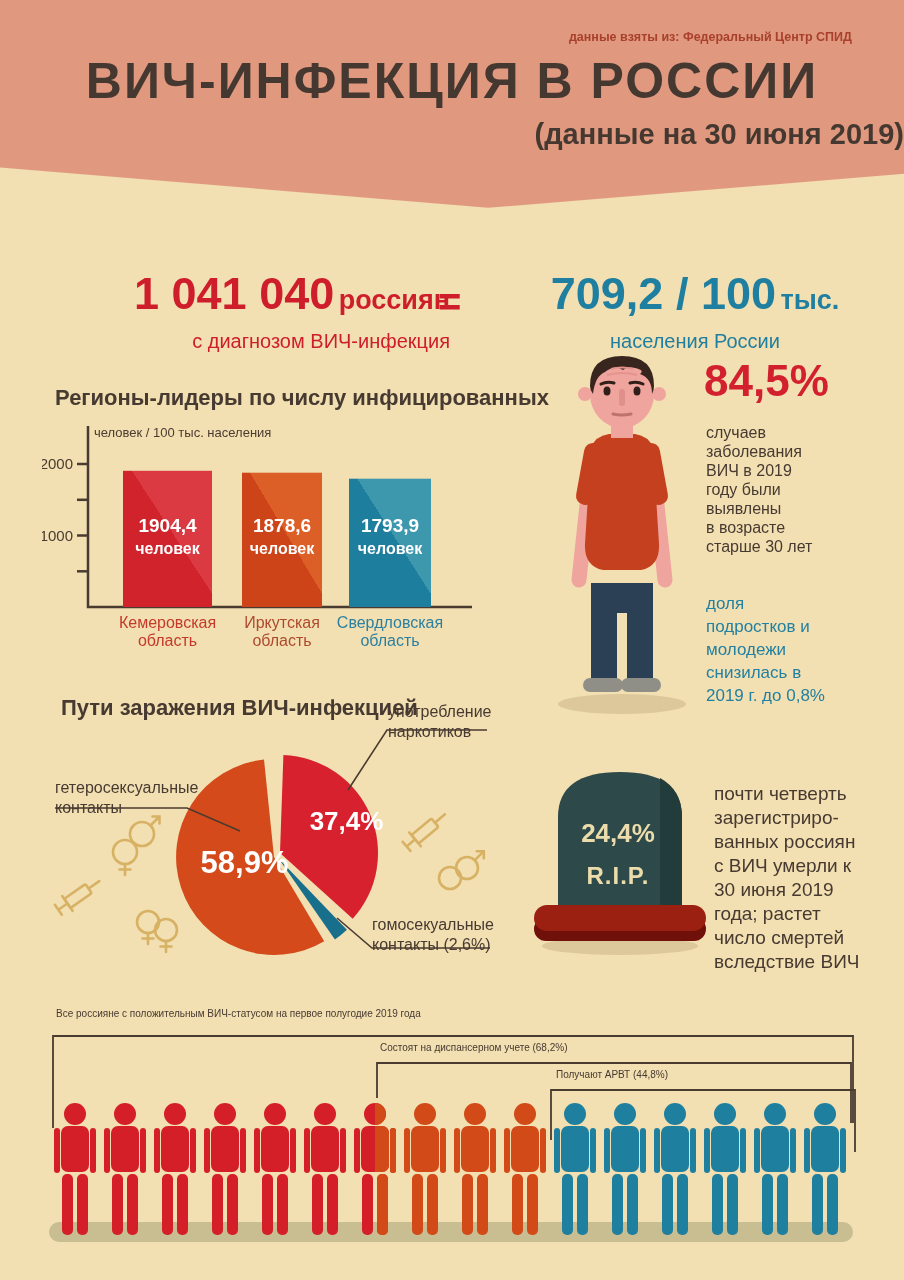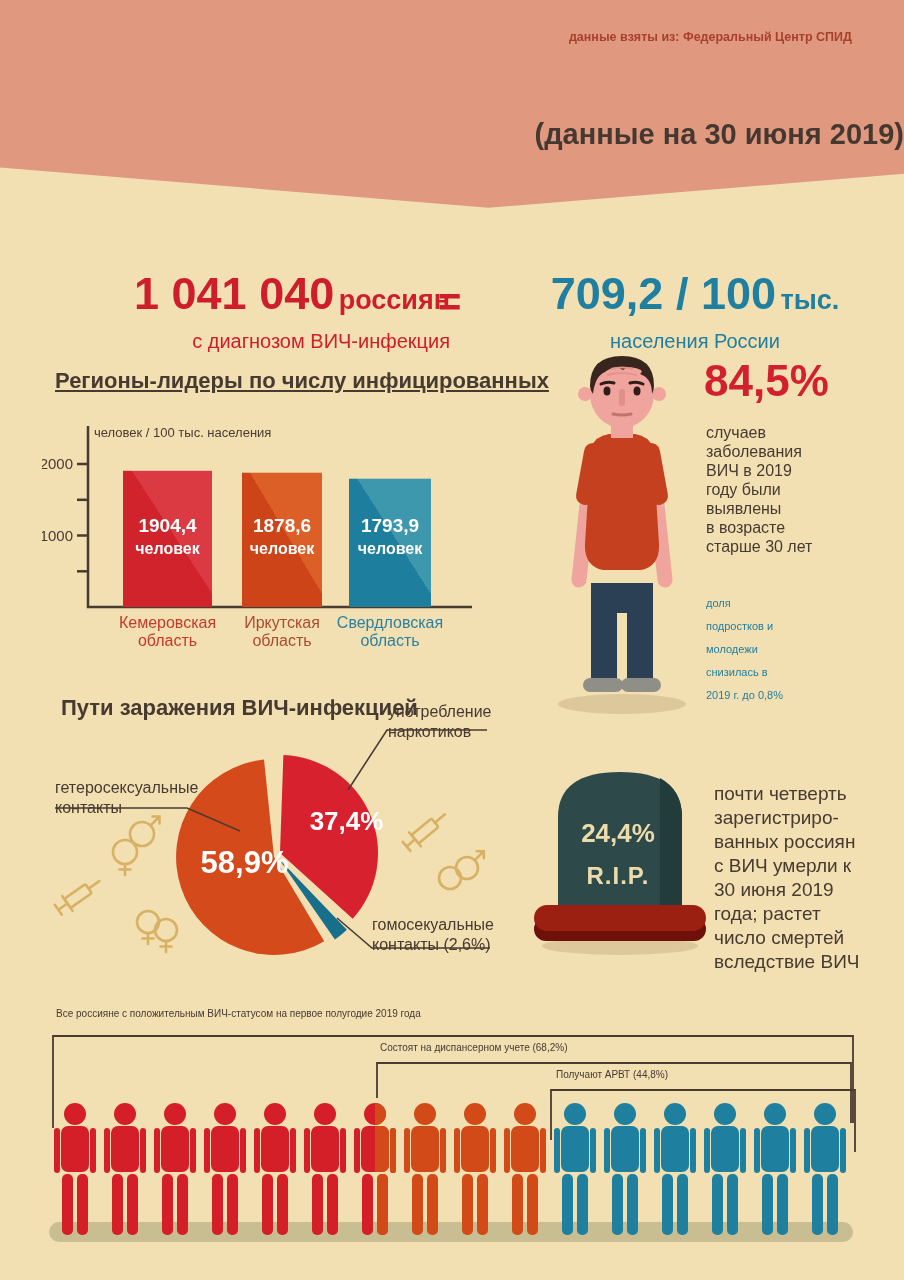--- a/index.html
+++ b/index.html
@@ -23,51 +23,52 @@
   .stat-unit{font-size:27px;font-weight:800;}
   .stat-caption{font-size:20px;font-weight:400;margin-top:10px;}
   .equals{position:absolute;left:438px;top:280px;font-size:40px;font-weight:800;color:#cf1e2b;}
 
   .section-title{position:absolute;font-size:22px;font-weight:700;color:#473a31;}
 
   .callout-label{position:absolute;font-size:16px;line-height:20px;color:#473a31;margin-top:12px;}
 
   .pct-big{position:absolute;font-size:44px;font-weight:800;color:#d2202e;}
   .age-text{position:absolute;left:706px;top:423px;font-size:16px;line-height:19px;color:#473a31;}
-  .youth-note{position:absolute;left:706px;top:592px;font-size:11px;line-height:23px;color:#2280a0;}
+  .youth-note{position:absolute;left:706px;top:592px;font-size:17px;line-height:23px;color:#2280a0;}
   .deaths-text{position:absolute;left:714px;top:782px;width:180px;font-size:19px;line-height:24px;color:#473a31;}
 
   .pop-label{position:absolute;font-size:10px;color:#473a31;}
 </style>
 </head>
 <body>
 
 <div class="page">
 
   <div class="header"></div>
   <div class="source-note">данные взяты из: Федеральный Центр СПИД</div>
+  <div class="main-title">ВИЧ-ИНФЕКЦИЯ В РОССИИ</div>
   <div class="sub-title">(данные на 30 июня 2019)</div>
 
   <div class="stat-block stat-left">
     <div>
       <span class="stat-value">1 041 040</span>
       <span class="stat-unit">россиян</span>
     </div>
     <div class="stat-caption">с диагнозом ВИЧ-инфекция</div>
   </div>
   <div class="equals">=</div>
   <div class="stat-block stat-right">
     <div>
       <span class="stat-value">709,2 / 100</span>
       <span class="stat-unit">тыс.</span>
     </div>
     <div class="stat-caption">населения России</div>
   </div>
 
-  <div class="section-title" style="left:55px;top:368px;text-decoration:underline;">Регионы-лидеры по числу инфицированных</div>
+  <div class="section-title" style="left:55px;top:385px;">Регионы-лидеры по числу инфицированных</div>
   <svg id="bar-svg" class="abs" style="left:42px;top:412px;" width="440" height="255" viewBox="0 0 440 255">
       <text x="52" y="25" font-size="13" fill="#4a3b31">человек / 100 тыс. населения</text>
       <path d="M46 14 V195 H430" stroke="#4a3b31" stroke-width="2.5" fill="none"></path>
       <line x1="35" x2="46" y1="159.3" y2="159.3" stroke="#4a3b31" stroke-width="2.5"></line>
       <line x1="35" x2="46" y1="123.5" y2="123.5" stroke="#4a3b31" stroke-width="2.5"></line>
       <text x="31" y="128.5" font-size="15" fill="#4a3b31" text-anchor="end">1000</text>
       <line x1="35" x2="46" y1="87.8" y2="87.8" stroke="#4a3b31" stroke-width="2.5"></line>
       <line x1="35" x2="46" y1="52.0" y2="52.0" stroke="#4a3b31" stroke-width="2.5"></line>
       <text x="31" y="57" font-size="15" fill="#4a3b31" text-anchor="end">2000</text>
       <defs>

